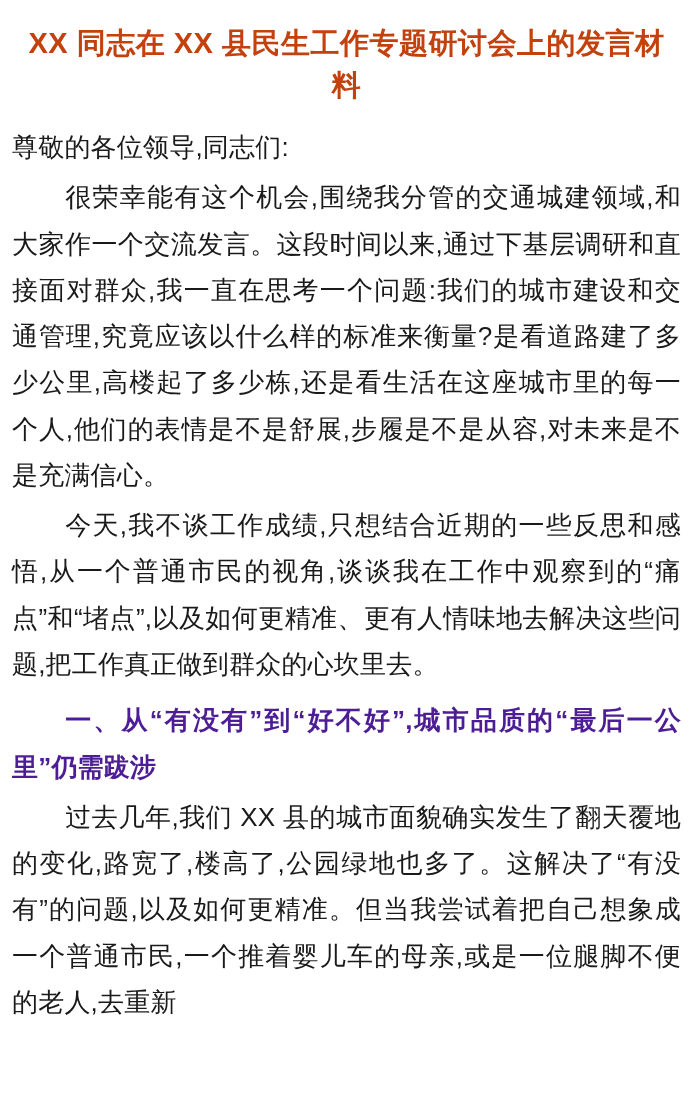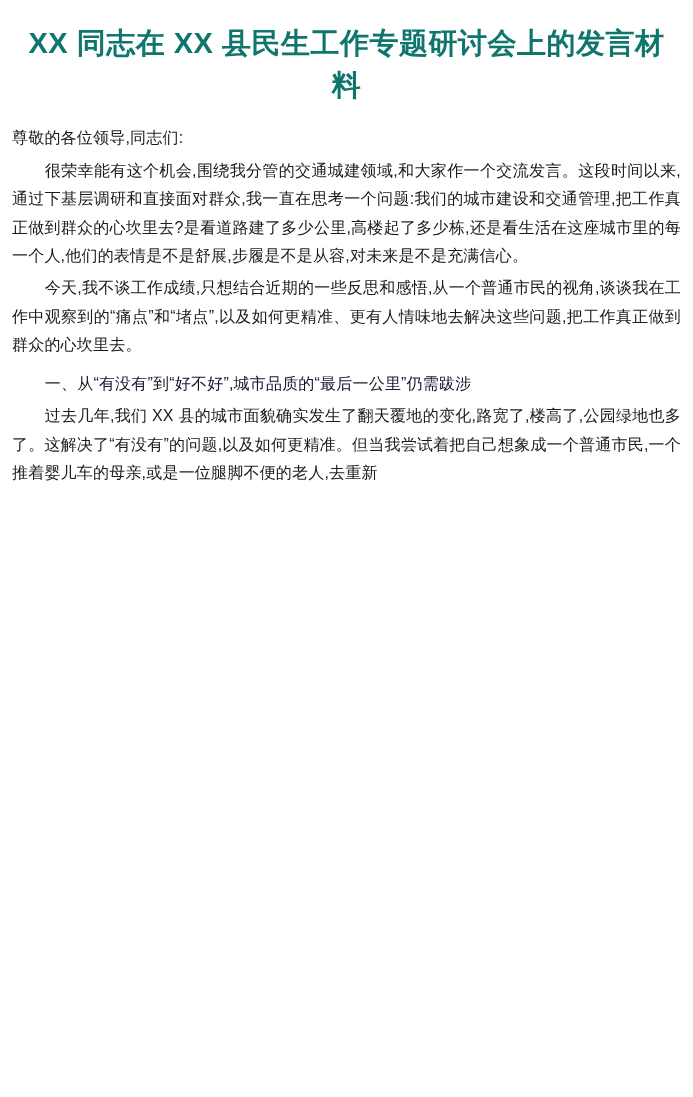--- a/index.html
+++ b/index.html
@@ -20,58 +20,58 @@
     box-sizing: border-box;
     padding: 22px 12px 0 12px;
     position: relative;
   }
   .doc-title {
     font-size: 29px;
     font-weight: bold;
     text-align: center;
     line-height: 1.45;
     letter-spacing: 0.5px;
-    color: #0f766e;
+    color: #c2410c;
     margin: 0 0 18px 0;
     padding: 0 4px;
   }
   p.para {
-    font-size: 16px;
+    font-size: 26px;
     line-height: 1.78;
     margin: 0 0 4px 0;
     text-align: justify;
     text-justify: inter-ideograph;
     color: #1a1a1a;
     letter-spacing: 0.2px;
   }
   p.indent {
     text-indent: 2.05em;
   }
   p.heading-red {
-    color: #0f172a;
-    font-weight: normal;
+    color: #4c1d95;
+    font-weight: bold;
     text-indent: 2.05em;
     margin-top: 10px;
     margin-bottom: 4px;
   }
   .salutation {
     margin-bottom: 2px;
   }
 </style>
 </head>
 <body>
 
 <div class="page">
 
   <h1 class="doc-title">XX 同志在 XX 县民生工作专题研讨会上的发言材料</h1>
 
   <p class="para salutation">尊敬的各位领导,同志们:</p>
 
 
-  <p class="para indent">很荣幸能有这个机会,围绕我分管的交通城建领域,和大家作一个交流发言。这段时间以来,通过下基层调研和直接面对群众,我一直在思考一个问题:我们的城市建设和交通管理,把工作真正做到群众的心坎里去?是看道路建了多少公里,高楼起了多少栋,还是看生活在这座城市里的每一个人,他们的表情是不是舒展,步履是不是从容,对未来是不是充满信心。</p>
+  <p class="para indent">很荣幸能有这个机会,围绕我分管的交通城建领域,和大家作一个交流发言。这段时间以来,通过下基层调研和直接面对群众,我一直在思考一个问题:我们的城市建设和交通管理,究竟应该以什么样的标准来衡量?是看道路建了多少公里,高楼起了多少栋,还是看生活在这座城市里的每一个人,他们的表情是不是舒展,步履是不是从容,对未来是不是充满信心。</p>
 
   <p class="para indent">今天,我不谈工作成绩,只想结合近期的一些反思和感悟,从一个普通市民的视角,谈谈我在工作中观察到的“痛点”和“堵点”,以及如何更精准、更有人情味地去解决这些问题,把工作真正做到群众的心坎里去。</p>
 
   <p class="para heading-red">一、从“有没有”到“好不好”,城市品质的“最后一公里”仍需跋涉</p>
 
   <p class="para indent">过去几年,我们 XX 县的城市面貌确实发生了翻天覆地的变化,路宽了,楼高了,公园绿地也多了。这解决了“有没有”的问题,以及如何更精准。但当我尝试着把自己想象成一个普通市民,一个推着婴儿车的母亲,或是一位腿脚不便的老人,去重新</p>
 
 </div>
 
 </body></html>

